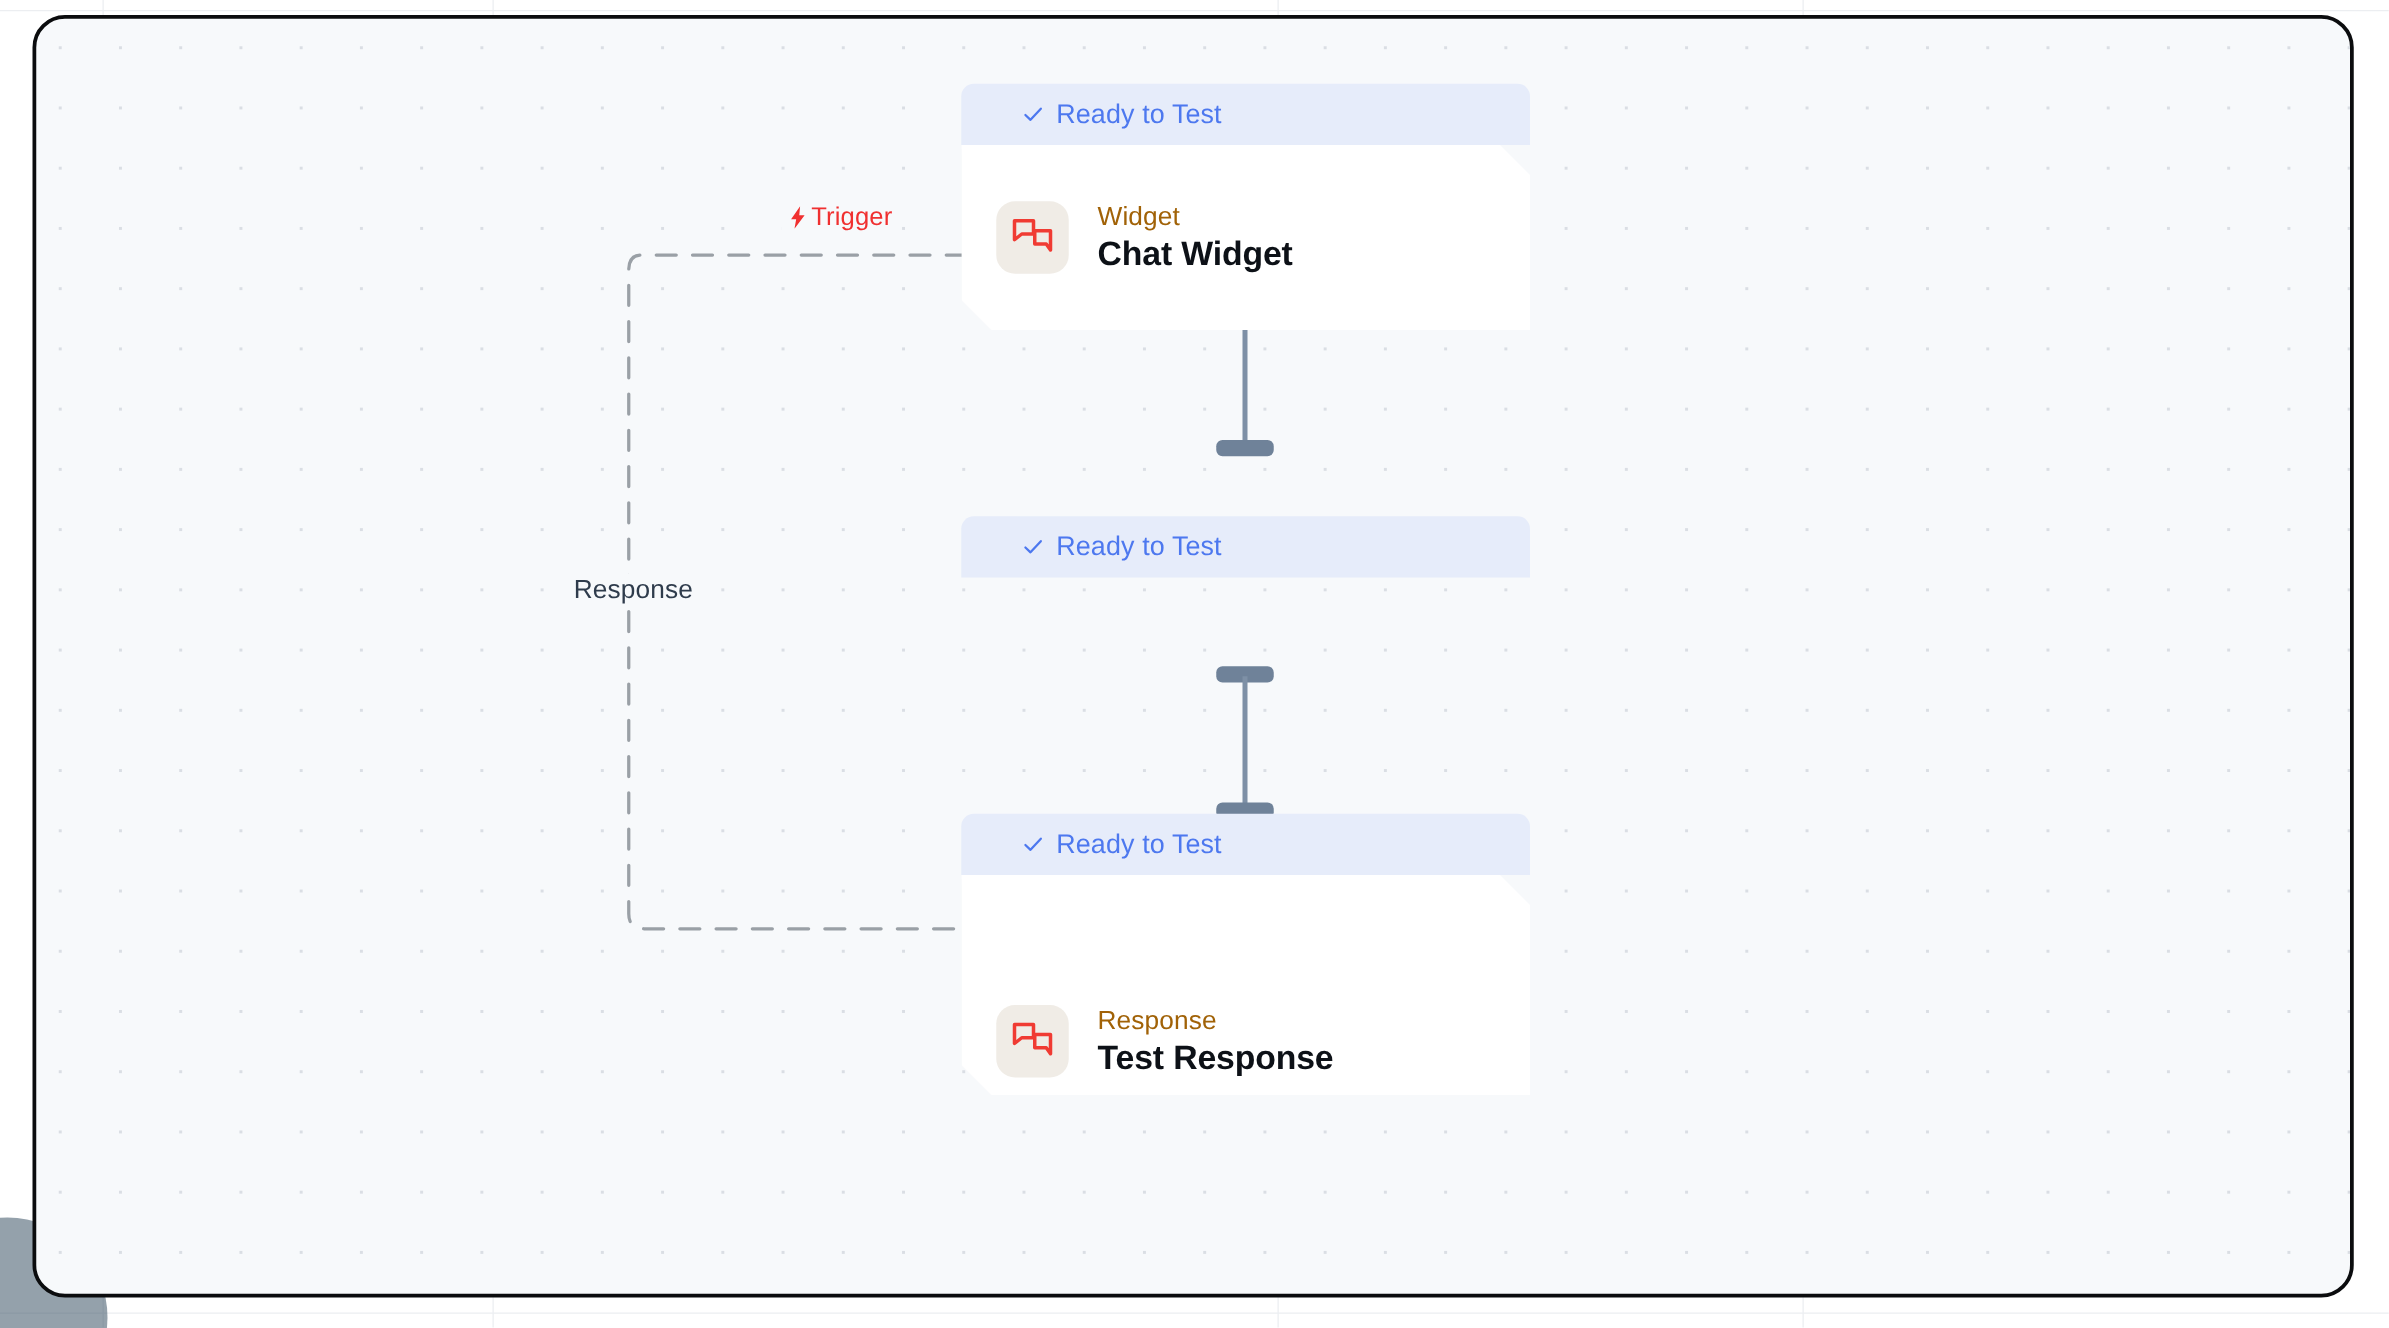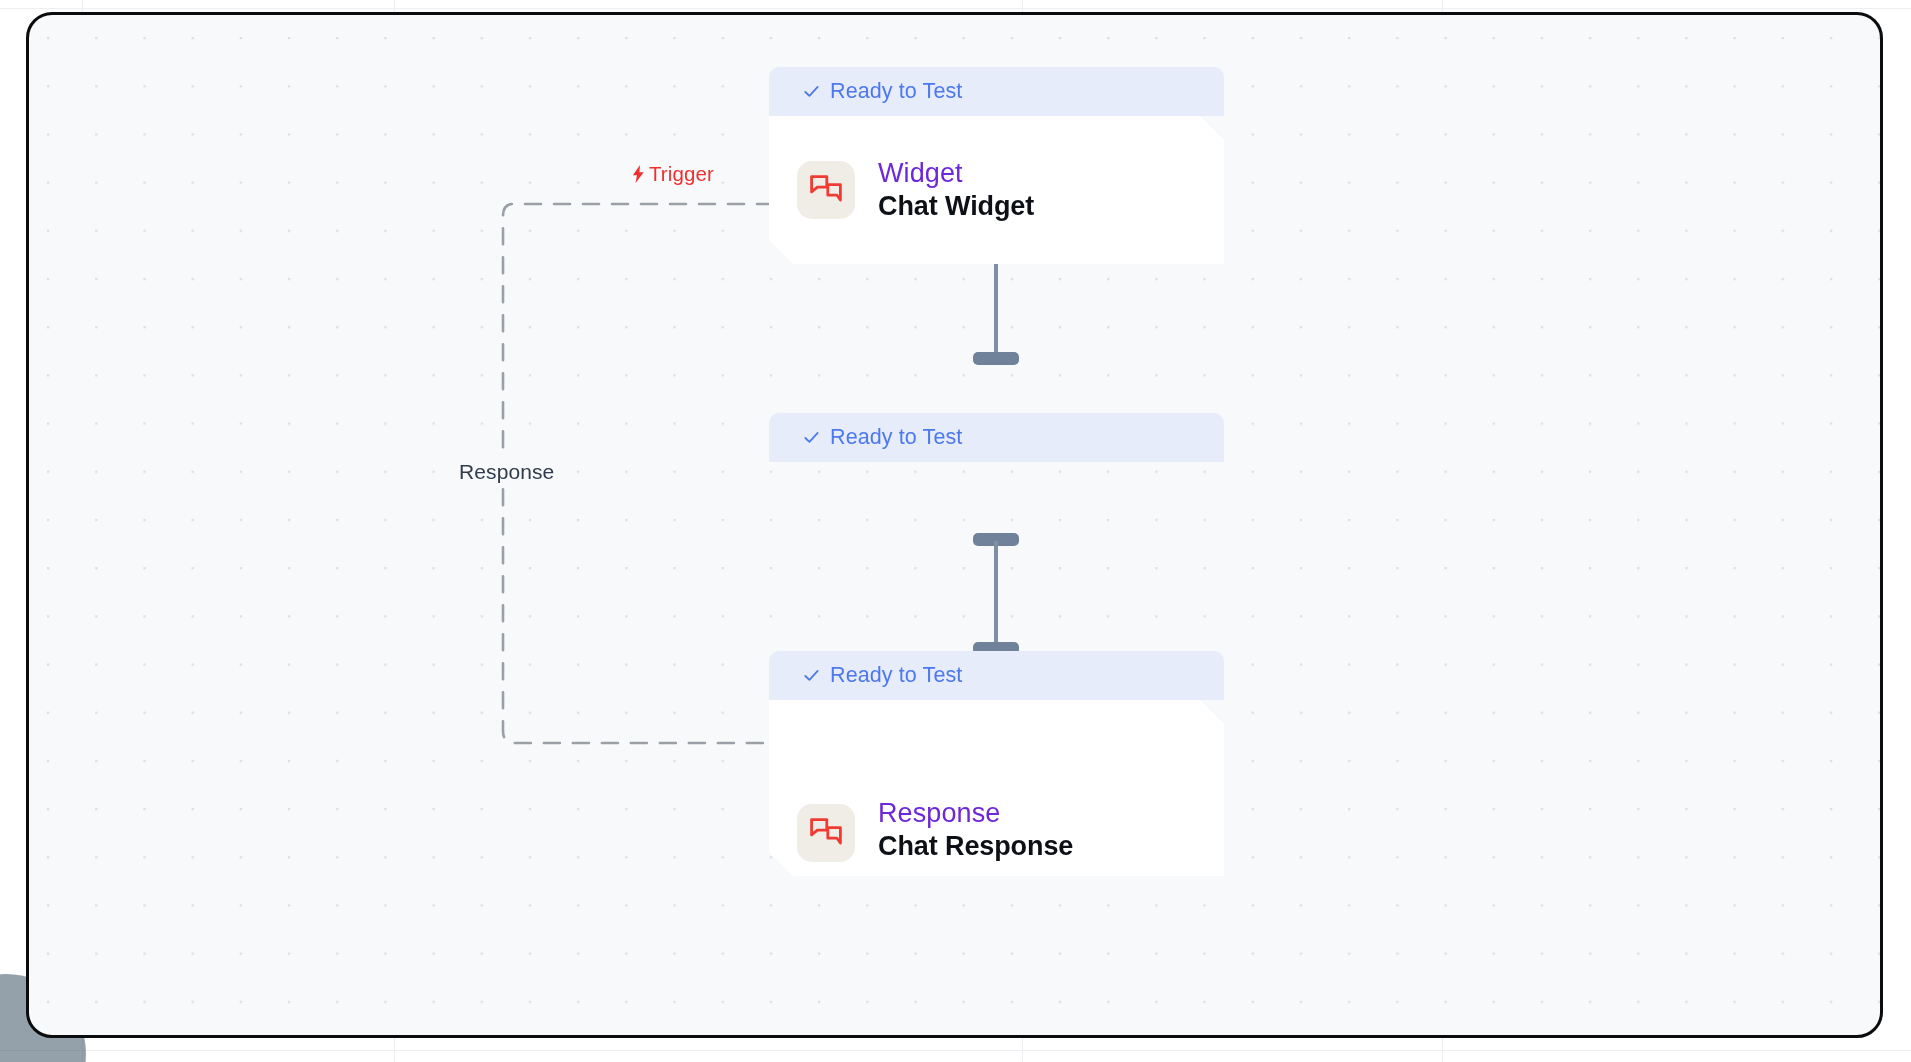--- a/index.html
+++ b/index.html
@@ -137,21 +137,21 @@
   .node {
     position: absolute;
     width: 455px;
   }
   .node-header {
     height: 49px;
     background: #e6ecfa;
     border-radius: 10px 10px 0 0;
     display: flex;
     align-items: center;
-    padding-left: 33px;
+    padding-left: 48px;
     box-sizing: border-box;
     gap: 9px;
   }
   .node-header .check {
     width: 19px;
     height: 19px;
     flex: none;
     display: block;
   }
   .node-header .status {
@@ -201,22 +201,22 @@
     background: #f0ece6;
   }
   .node-icon.glow {
     background: #f5312f;
     box-shadow: 0 0 22px 8px rgba(245,49,47,.38);
   }
   .node-icon svg { display: block; }
 
   .node-text { display: flex; flex-direction: column; gap: 2px; }
   .node-kind {
-    color: #6d28d9;
-    font-size: 27px;
+    color: #a16207;
+    font-size: 21px;
     font-weight: 400;
     letter-spacing: .1px;
   }
   .node-title {
     color: #0d1117;
     font-size: 27px;
     font-weight: 700;
     letter-spacing: -.1px;
   }
 
@@ -306,18 +306,18 @@
     </div>
     <div class="node-body shadowed lowered" style="height:176px;">
       <div class="node-icon soft">
         <svg width="34" height="32" viewBox="0 0 34 32" xmlns="http://www.w3.org/2000/svg">
           <path d="M2.6 2.6 h15.2 v10.6 h-9.4 l-5.8 4.6 v-4.6 h0 z" fill="none" stroke="#f03b33" stroke-width="2.8" stroke-linejoin="round"></path>
           <path d="M31.4 10.6 h-12.6 v10.6 h9.2 l3.4 4.8 z" fill="none" stroke="#f03b33" stroke-width="2.8" stroke-linejoin="round"></path>
         </svg>
       </div>
       <div class="node-text">
         <span class="node-kind">Response</span>
-        <span class="node-title">Chat Response</span>
+        <span class="node-title">Test Response</span>
       </div>
     </div>
   </div>
 
 </div>
 
 </body></html>

